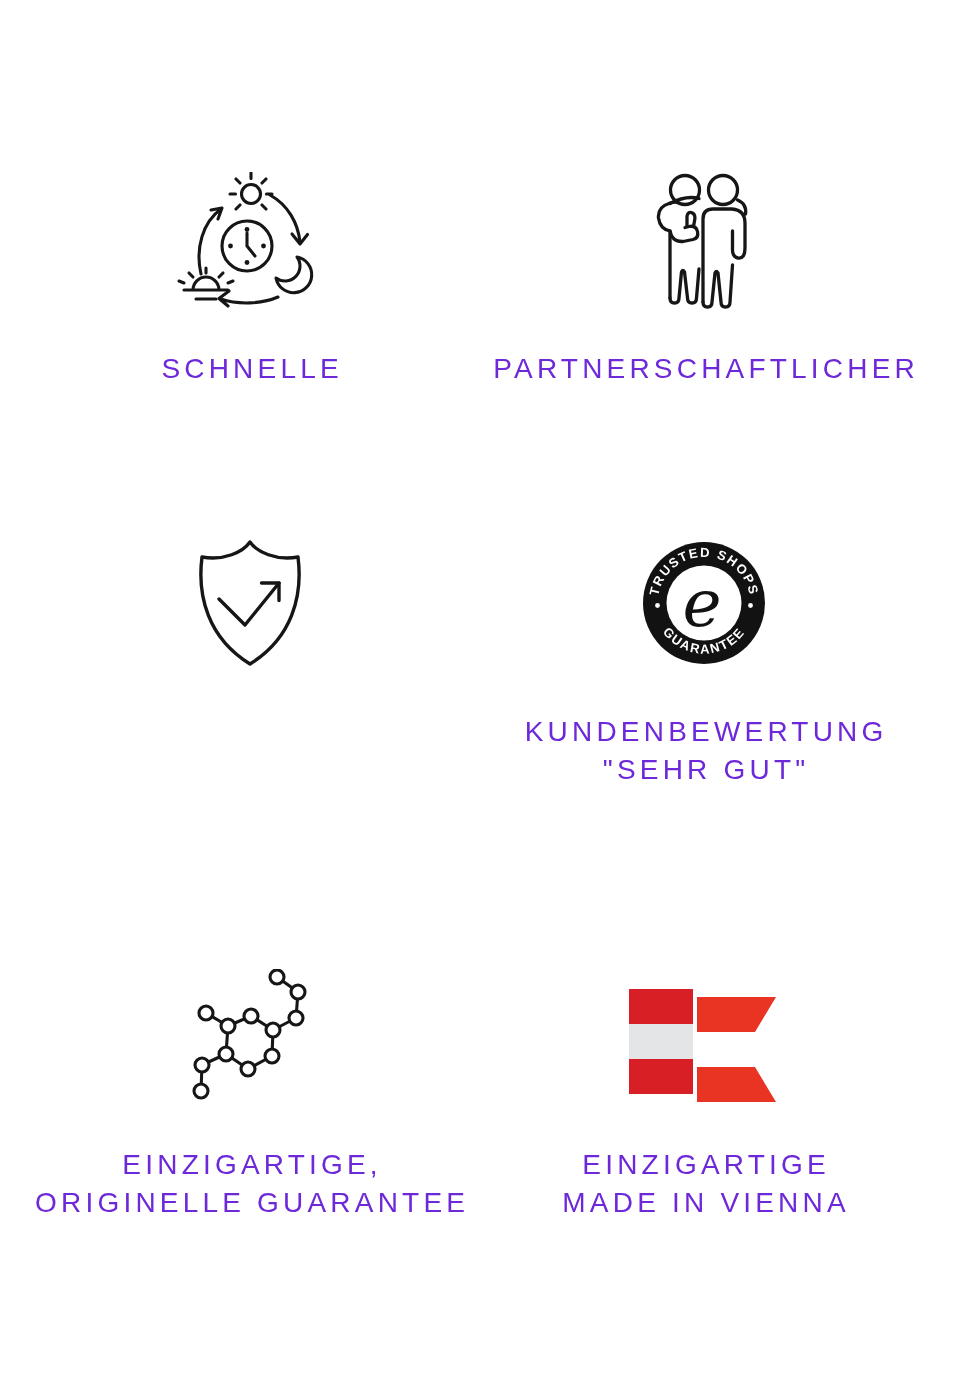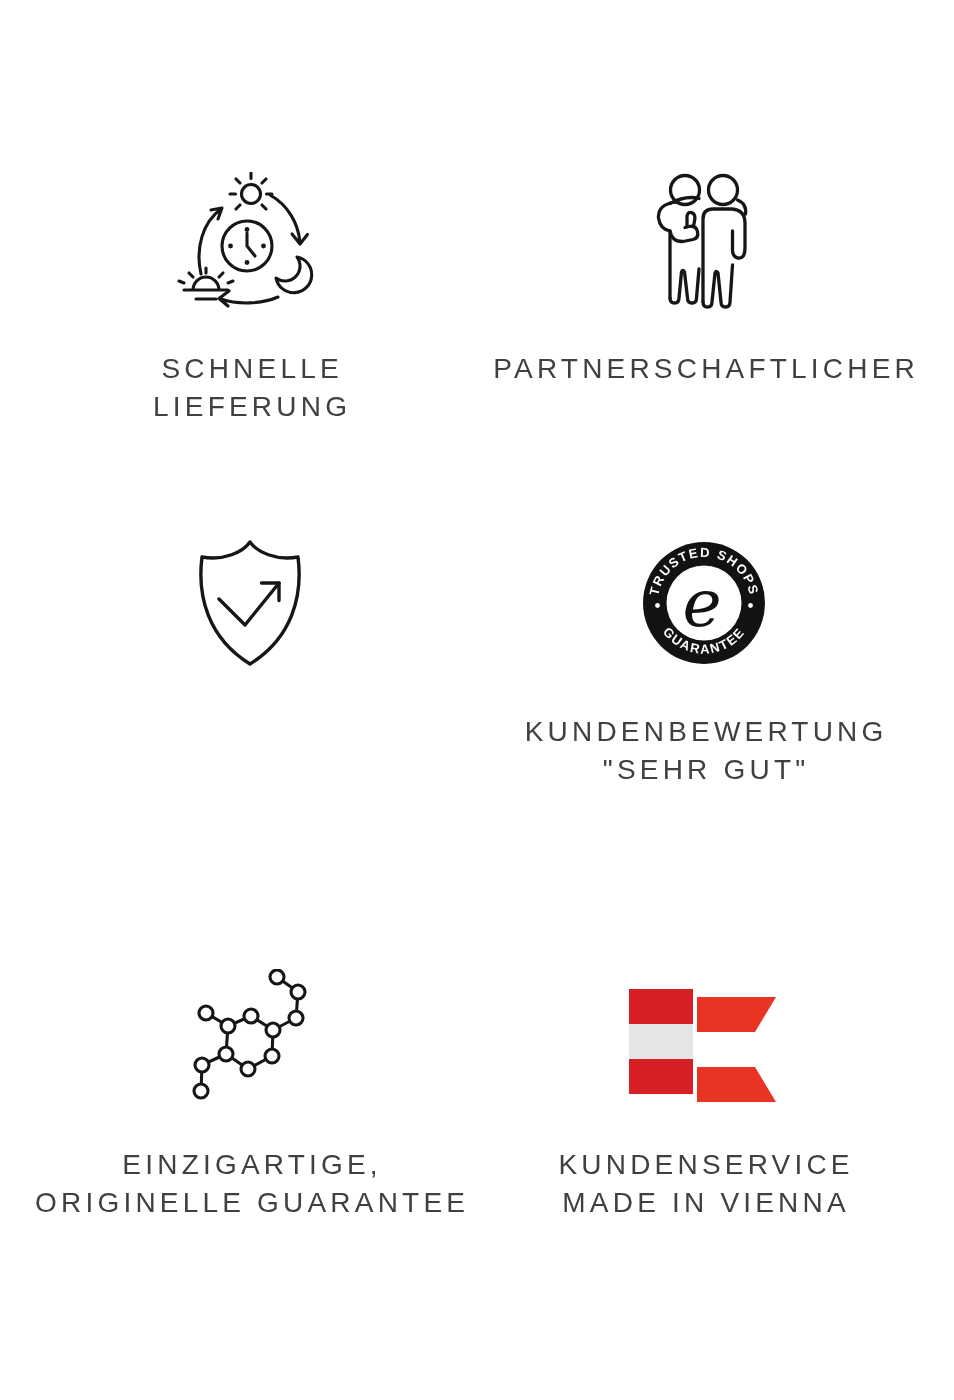--- a/index.html
+++ b/index.html
@@ -5,21 +5,21 @@
   html,body{margin:0;padding:0;background:#ffffff;}
   .canvas{
     position:relative;width:954px;height:1400px;background:#ffffff;overflow:hidden;
     font-family:"Liberation Sans", sans-serif;
   }
   .row{position:absolute;left:23px;width:908px;display:flex;}
   .row1{top:170px;} .row2{top:533px;} .row3{top:966px;}
   .cell{width:454px;display:flex;flex-direction:column;align-items:center;}
   .icon-box{height:140px;display:flex;align-items:center;justify-content:center;}
   .label{
-    margin-top:40px;text-align:center;color:#404040;
+    margin-top:40px;text-align:center;color:#6d28d9;
     font-size:28px;line-height:38px;letter-spacing:4.2px;white-space:nowrap;
   }
   .label div{text-indent:4.2px;} 
   svg.ic{stroke:#161616;fill:none;stroke-width:3.1;stroke-linecap:round;stroke-linejoin:round;}
   svg.ic .dot{fill:#161616;stroke:none;}
   svg.ic .node{fill:#ffffff;}
   .shift-down{margin-top:20px;}
 </style>
 </head>
 <body>
@@ -46,21 +46,20 @@
           <path d="M18 118 A13 13 0 0 1 44 118 M9 118 L53 118 M21 127 L41 127"></path>
           <path d="M31 101 L31 96 M18 105 L14 101 M44 105 L48 101 M9 111 L4 109 M53 111 L58 109"></path>
 
           <path d="M26 102 C20 76 28 50 46 37 M36 38 L47 36 L43 47"></path>
           <path d="M95 23 C113 33 123 51 125 70 M117 62 L125 72 L132.5 62.5"></path>
           <path d="M103 125 C87 132 63 133 46 127 M54 119 L44 126.5 L53 134"></path>
         </svg>
       </div>
       <div class="label">
         <div>SCHNELLE</div>
-        <div>LIEFERUNG</div>
       </div>
     </div>
 
     <div class="cell">
       <div class="icon-box">
         <svg class="ic" width="112" height="142" viewBox="0 0 112 142" style="stroke-width:3.3">
           <circle cx="37" cy="21" r="14.5"></circle>
           <circle cx="75" cy="21" r="14.5"></circle>
 
           <path d="M55 133 L55 50 Q55 40 65 40 L84 40 Q97 41 97 54 L97 79 Q97 90 90 89 Q84 88 84.5 79 L84.5 62"></path>
@@ -148,19 +147,19 @@
       <div class="icon-box">
         <svg class="shift-down" width="150" height="115" viewBox="0 0 150 115">
           <rect x="0" y="0" width="64" height="35" fill="#d91f26"></rect>
           <rect x="0" y="35" width="64" height="35" fill="#e3e5e7"></rect>
           <rect x="0" y="70" width="64" height="35" fill="#d91f26"></rect>
           <polygon points="68,8 147,8 126,43 68,43" fill="#e93323"></polygon>
           <polygon points="68,78 126,78 147,113 68,113" fill="#e93323"></polygon>
         </svg>
       </div>
       <div class="label">
-        <div>KUNDENSERVICE</div>
+        <div>EINZIGARTIGE</div>
         <div>MADE IN VIENNA</div>
       </div>
     </div>
   </div>
 
 </div>
 
 </body></html>

